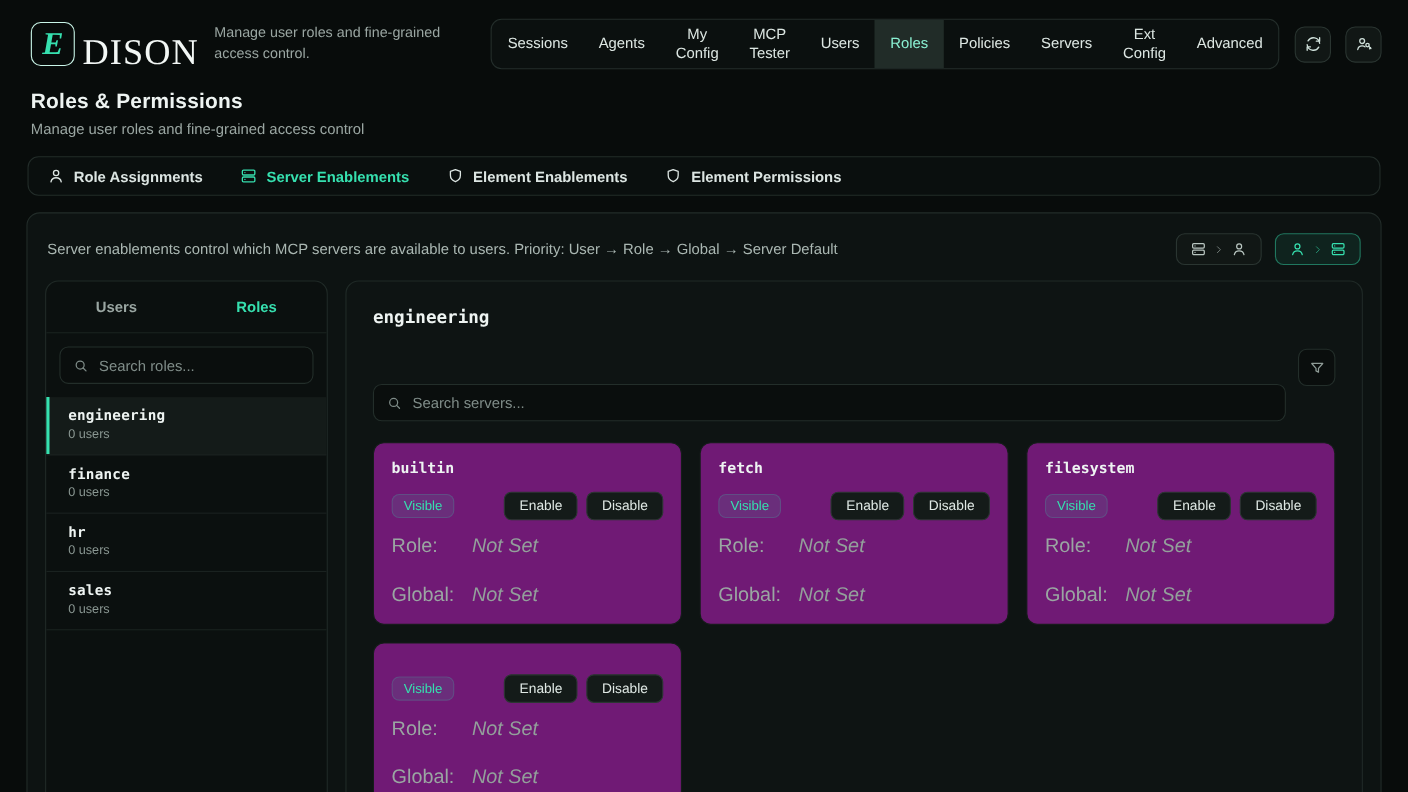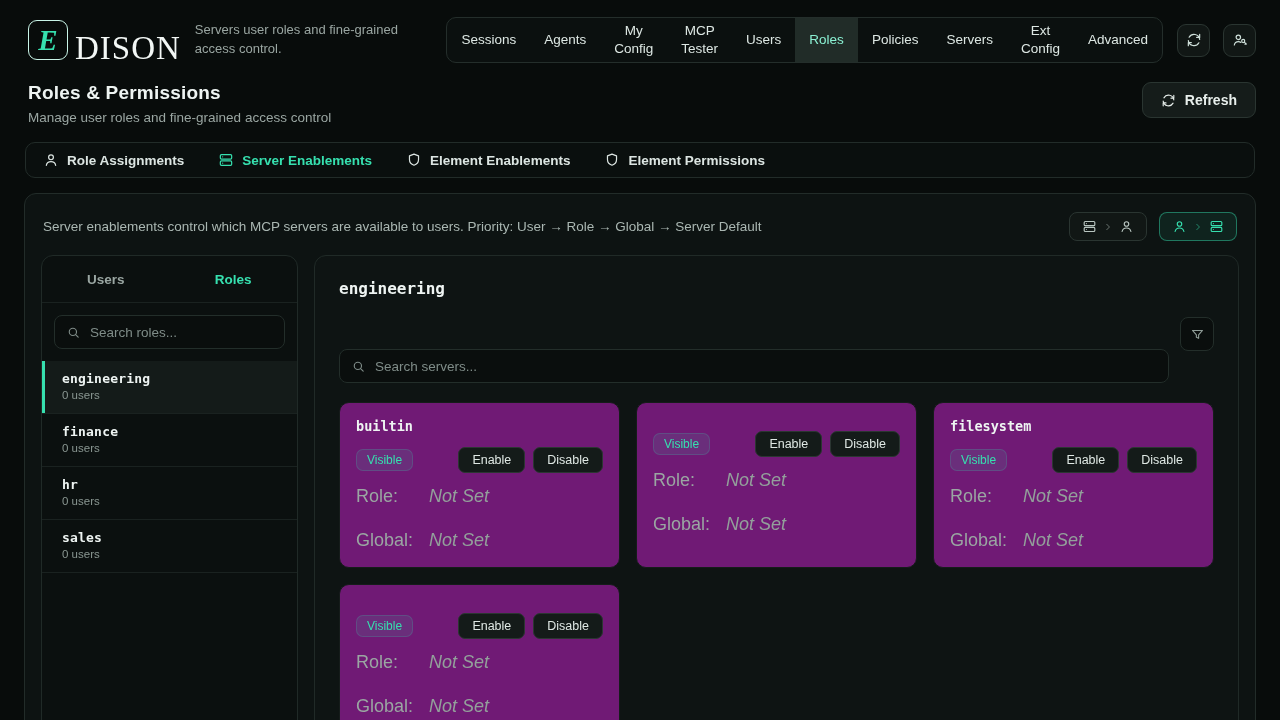--- a/index.html
+++ b/index.html
@@ -118,21 +118,21 @@
     </symbol>
 </svg>
 
 <header class="topbar">
   <div class="logo">
     <span class="logo-box">
         <span class="logo-e">E</span>
       </span>
     <span class="logo-rest">DISON</span>
   </div>
-  <div class="tagline">Servers user roles and fine-grained access control.</div>
+  <div class="tagline">Manage user roles and fine-grained access control.</div>
   <nav class="topnav">
     <a class="nav-item">Sessions</a>
     <a class="nav-item">Agents</a>
     <a class="nav-item">My
 Config</a>
     <a class="nav-item">MCP
 Tester</a>
     <a class="nav-item">Users</a>
     <a class="nav-item active">Roles</a>
     <a class="nav-item">Policies</a>
@@ -151,26 +151,20 @@
         <use href="#i-userkey"></use>
       </svg>
     </button>
 </header>
 
 <section class="page-header">
   <div>
     <h1 class="page-title">Roles &amp; Permissions</h1>
     <p class="page-subtitle">Manage user roles and fine-grained access control</p>
   </div>
-  <button class="refresh-btn">
-    <svg class="ic">
-        <use href="#i-sync"></use>
-      </svg>
-    <span>Refresh</span>
-  </button>
 </section>
 
 <nav class="tabsbar">
   <a class="tab">
     <svg class="ic">
         <use href="#i-user"></use>
       </svg>
     <span>Role Assignments</span>
   </a>
   <a class="tab active">
@@ -283,20 +277,21 @@
           </div>
           <div class="card-details">
             <span class="dl">Role:</span>
             <span class="dv">Not Set</span>
             <span class="dl">Global:</span>
             <span class="dv">Not Set</span>
           </div>
         </article>
 
         <article class="card">
+          <h3 class="card-title">fetch</h3>
           <div class="card-actions">
             <span class="badge">Visible</span>
             <span class="spacer"></span>
             <button class="btn">Enable</button>
             <button class="btn">Disable</button>
           </div>
           <div class="card-details">
             <span class="dl">Role:</span>
             <span class="dv">Not Set</span>
             <span class="dl">Global:</span>

